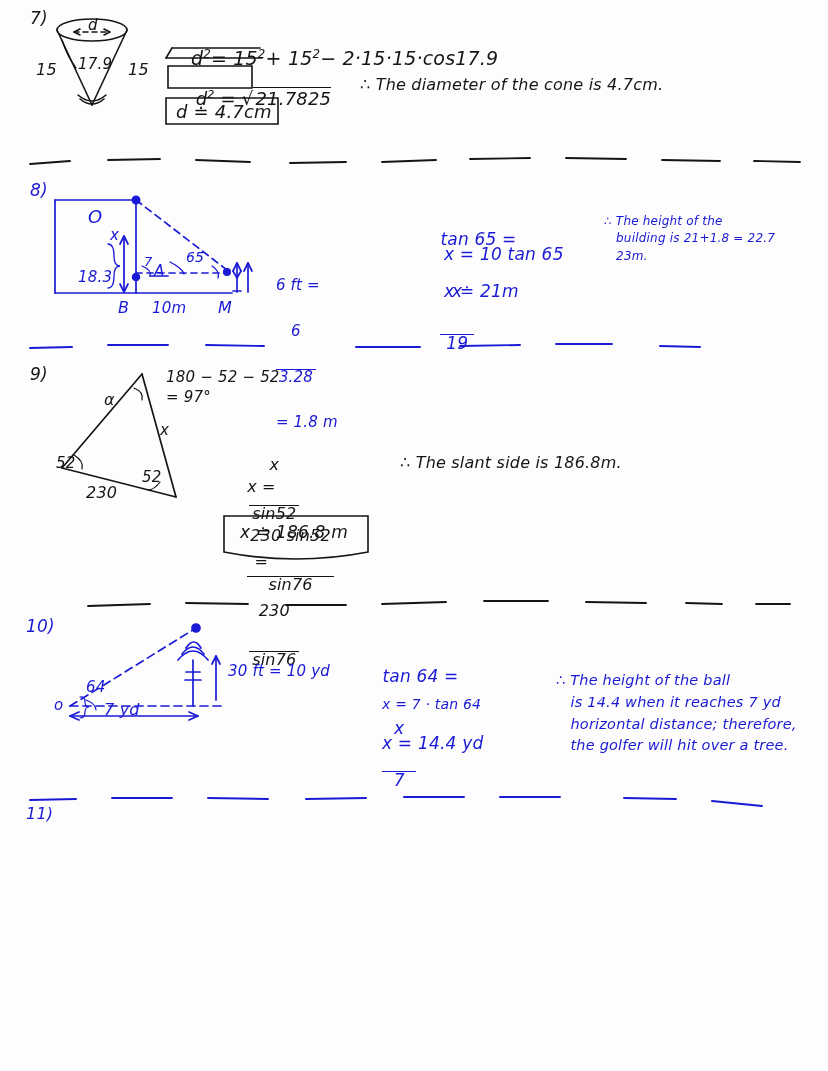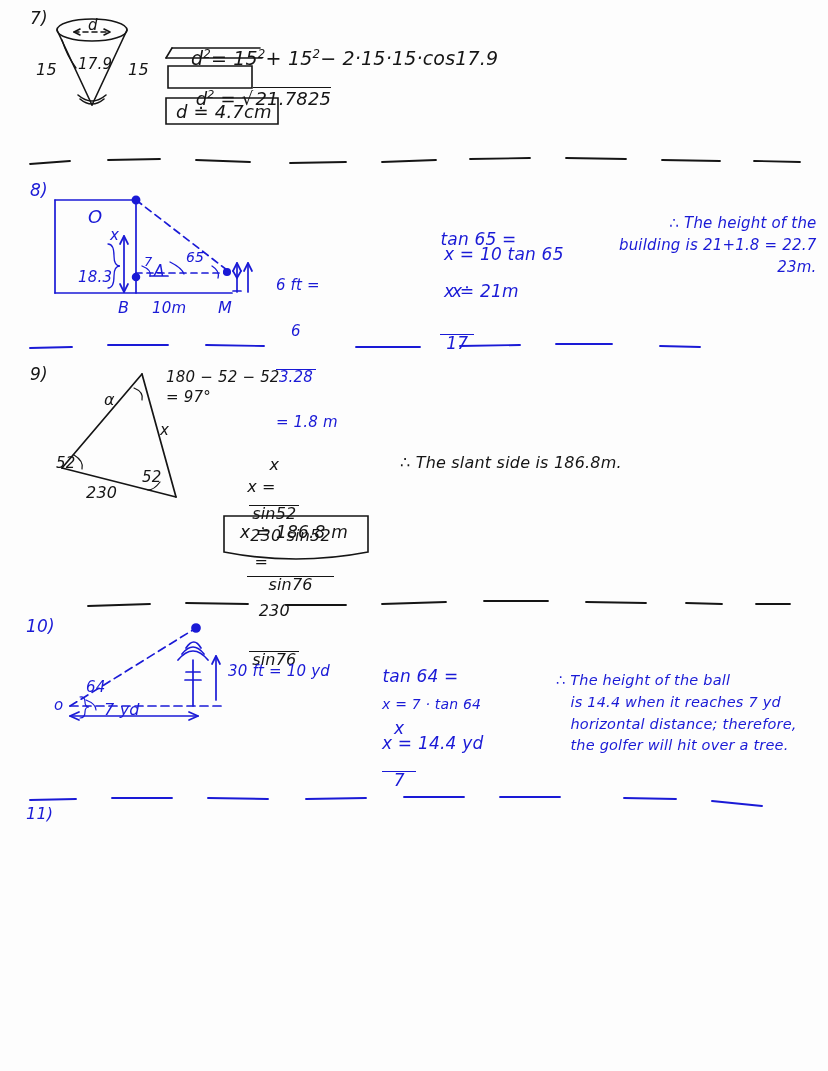--- a/index.html
+++ b/index.html
@@ -205,20 +205,21 @@
   <div class="ink hand black" style="left:166px; top:28px; font-size:19px;">
     <span>d</span><sup>2</sup><span>= 15</span><sup>2</sup><span>+ 15</span><sup>2</sup><span>− 2·15·15·cos17.9</span>
   </div>
 
   <div class="ink hand black" style="left:172px; top:70px; font-size:18px;">
     <span>d</span><sup>2</sup><span> = √</span><span class="sq">21.7825</span>
   </div>
 
   <div class="ink hand black" style="left:176px; top:103px; font-size:18px;">d ≐ 4.7cm</div>
 
+  <div class="ink hand black" style="left:360px; top:77px; font-size:16px;">∴ The diameter of the cone is 4.7cm.</div>
 
   <div class="ink hand blue" style="left:30px; top:182px; font-size:17px;">8)</div>
 
   <div class="ink hand blue" style="left:88px; top:208px; font-size:18px;">O</div>
   <div class="ink hand blue" style="left:110px; top:228px; font-size:15px;">x</div>
   <div class="ink hand blue" style="left:78px; top:270px; font-size:15px;">18.3</div>
   <div class="ink hand blue" style="left:144px; top:255px; font-size:13px;">7</div>
   <div class="ink hand blue" style="left:186px; top:250px; font-size:14px;">65</div>
   <div class="ink hand blue" style="left:154px; top:264px; font-size:15px;">A</div>
   <div class="ink hand blue" style="left:118px; top:300px; font-size:16px;">B</div>
@@ -231,27 +232,27 @@
       <span class="num">6</span>
       <span class="den">3.28</span>
     </span>
     <span>= 1.8 m</span>
   </div>
 
   <div class="ink hand blue" style="left:418px; top:213px; font-size:17px;">
     <span>tan 65 =</span>
     <span class="frac">
       <span class="num">x</span>
-      <span class="den">17</span>
+      <span class="den">19</span>
     </span>
   </div>
   <div class="ink hand blue" style="left:444px; top:246px; font-size:17px;">x = 10 tan 65</div>
   <div class="ink hand blue" style="left:444px; top:283px; font-size:17px;">x ≐ 21m</div>
 
-  <div class="ink hand blue" style="left:604px; top:213px; font-size:15px; line-height:1.45;text-align:right;">∴ The height of the
+  <div class="ink hand blue" style="left:604px; top:213px; font-size:12px; line-height:1.45;">∴ The height of the
    building is 21+1.8 = 22.7
    23m.</div>
 
   <div class="ink hand black" style="left:30px; top:366px; font-size:17px;">9)</div>
 
   <div class="ink hand black" style="left:104px; top:392px; font-size:16px;">α</div>
   <div class="ink hand black" style="left:160px; top:423px; font-size:15px;">x</div>
   <div class="ink hand black" style="left:56px; top:456px; font-size:15px;">52</div>
   <div class="ink hand black" style="left:142px; top:470px; font-size:15px;">52</div>
   <div class="ink hand black" style="left:86px; top:485px; font-size:16px;">230</div>

